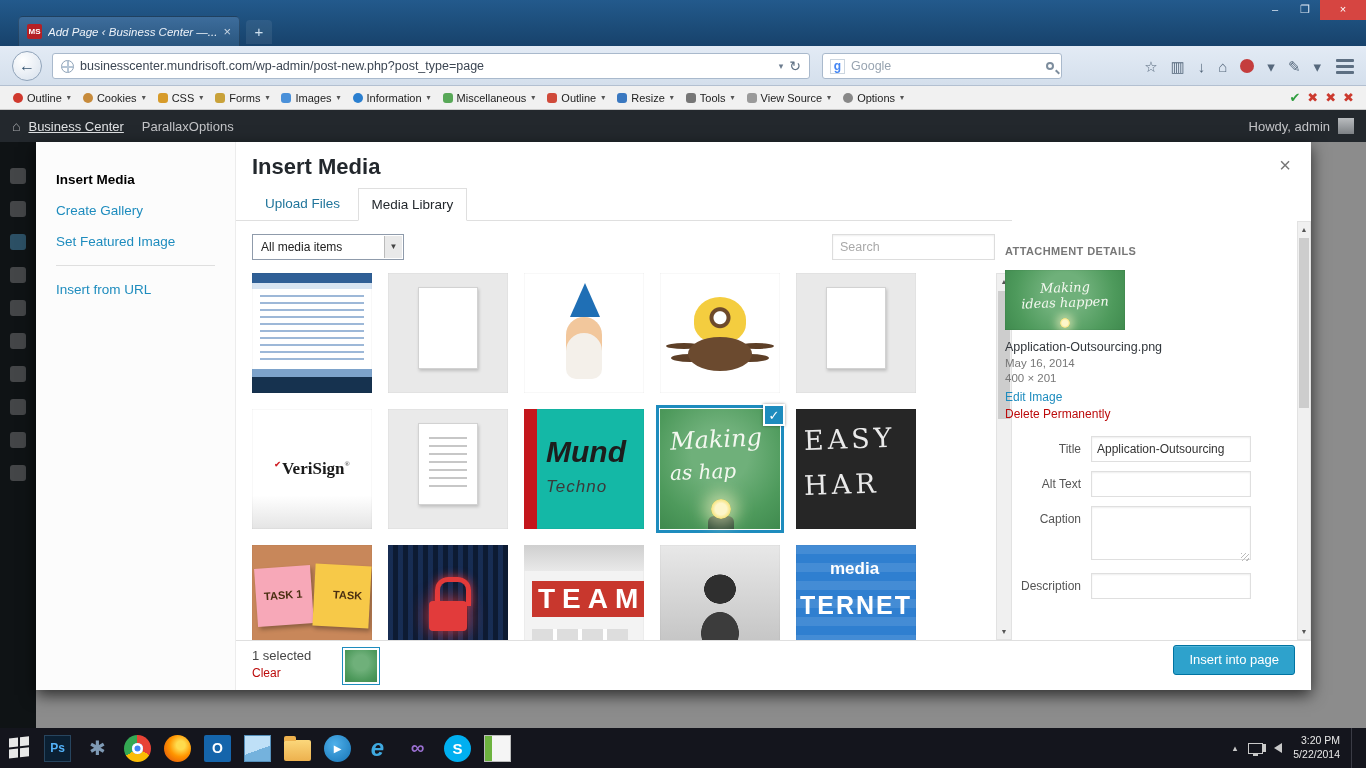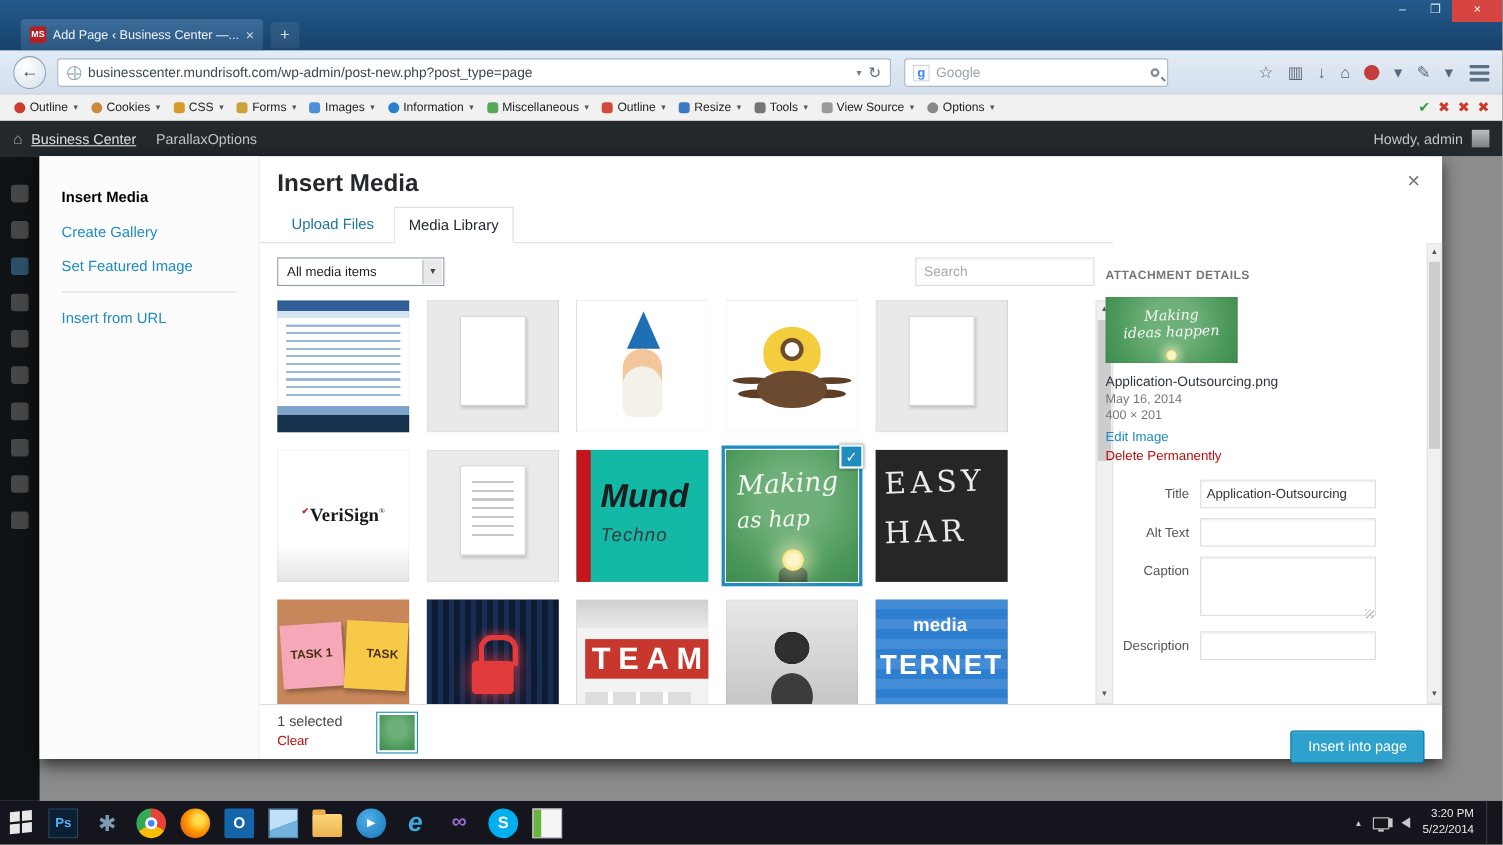--- a/index.html
+++ b/index.html
@@ -8,21 +8,21 @@
 
   
   #titlebar { position:absolute; left:0; top:0; width:100%; height:46px;
     background:linear-gradient(180deg,#235a8c,#17426b); }
   .tab { position:absolute; left:18px; bottom:0; width:222px; height:30px;
     background:linear-gradient(180deg,#3d6d9c,#2a567f); border-radius:5px 5px 0 0;
     border:1px solid rgba(0,0,0,.25); border-bottom:none;
     display:flex; align-items:center; gap:6px; padding:0 8px; cursor:pointer; }
   .favicon { width:15px; height:15px; background:#b52025; color:#fff; font-size:8px; font-weight:bold;
     display:flex; align-items:center; justify-content:center; border-radius:2px; flex:none; }
-  .tab-title { color:#eef3f9; font-size:11.5px; white-space:nowrap; overflow:hidden; flex:1; }
+  .tab-title { color:#eef3f9; font-size:11.5px; white-space:nowrap; overflow:hidden; flex:1;font-style:italic; }
   .tab-close { color:#c9d6e3; font-size:13px; flex:none; cursor:pointer; }
   .newtab { position:absolute; left:246px; bottom:2px; width:26px; height:24px; border-radius:4px 4px 0 0;
     background:rgba(255,255,255,.08); color:#cfe0ef; font-size:15px; text-align:center; line-height:24px; cursor:pointer; }
   .win-controls { position:absolute; right:0; top:0; display:flex; }
   .wc { width:30px; height:20px; color:#dbe6f2; font-size:11px; text-align:center; line-height:18px; cursor:pointer; }
   .wc.close { width:46px; background:#d64541; color:#fff; }
 
   
   #navbar { position:absolute; left:0; top:46px; width:100%; height:40px;
     background:linear-gradient(180deg,#e3ebf5,#d4dfec); border-bottom:1px solid #b3c0d1; }
@@ -254,21 +254,21 @@
   .m-details-sb { position:absolute; right:0; width:14px; top:79px; bottom:50px; background:#f0f0f0; border:1px solid #e2e2e2; }
 
   
   .m-footer { position:absolute; left:200px; right:0; bottom:0; height:50px; background:#fff; border-top:1px solid #dfdfdf; }
   .sel-info { position:absolute; left:16px; top:7px; }
   .sel-count { font-size:13px; color:#464646; }
   .sel-clear { font-size:12px; color:#bc0b0b; margin-top:3px; cursor:pointer; }
   .mini-thumb { position:absolute; left:106px; top:6px; width:38px; height:38px; border:1px solid #1e8cbe;
     background:#fff; padding:2px; cursor:pointer; }
   .mini-img { width:100%; height:100%; background:radial-gradient(circle at 50% 40%, #6fb07a 0 30%, #4e9a5c 70%, #3f8a4e); }
-  .insert-btn { position:absolute; right:16px; top:23px; height:30px; padding:0 15px; background:#2ea2cc;
+  .insert-btn { position:absolute; right:16px; top:4px; height:30px; padding:0 15px; background:#2ea2cc;
     border:1px solid #0074a2; border-radius:3px; color:#fff; font-size:13px; line-height:28px; cursor:pointer;
     box-shadow:inset 0 1px 0 rgba(120,200,230,.5); }
 
   
   #taskbar { position:absolute; left:0; bottom:0; width:100%; height:40px; background:#14151d;
     display:flex; align-items:center; z-index:10; }
   .start { width:38px; height:40px; display:flex; align-items:center; justify-content:center; cursor:pointer; }
   .winlogo { width:9px; height:9px; background:#e8e8e8; box-shadow:11px 0 #e8e8e8, 0 11px #e8e8e8, 11px 11px #e8e8e8;
     margin-right:11px; margin-bottom:11px; transform:skewY(-6deg); }
   #taskbar-apps { display:flex; align-items:center; gap:13px; margin-left:6px; }

